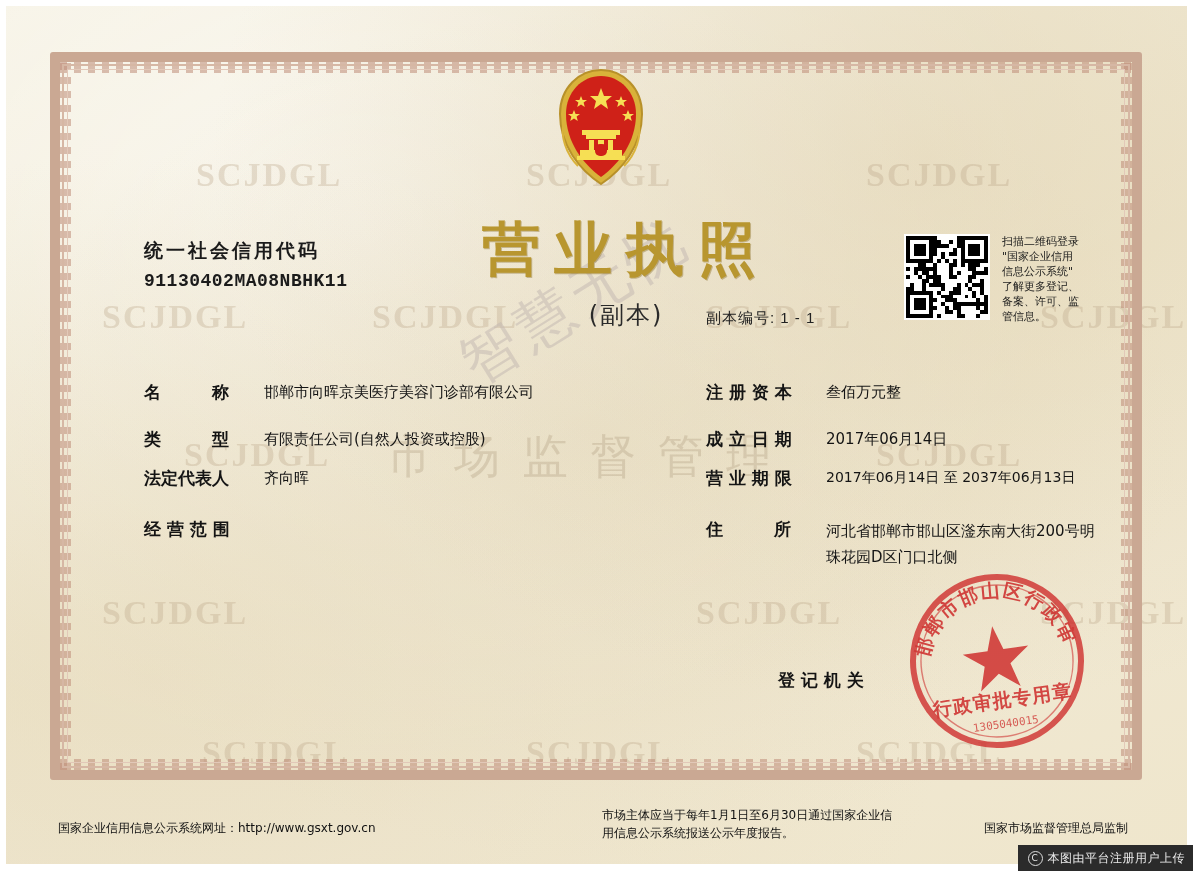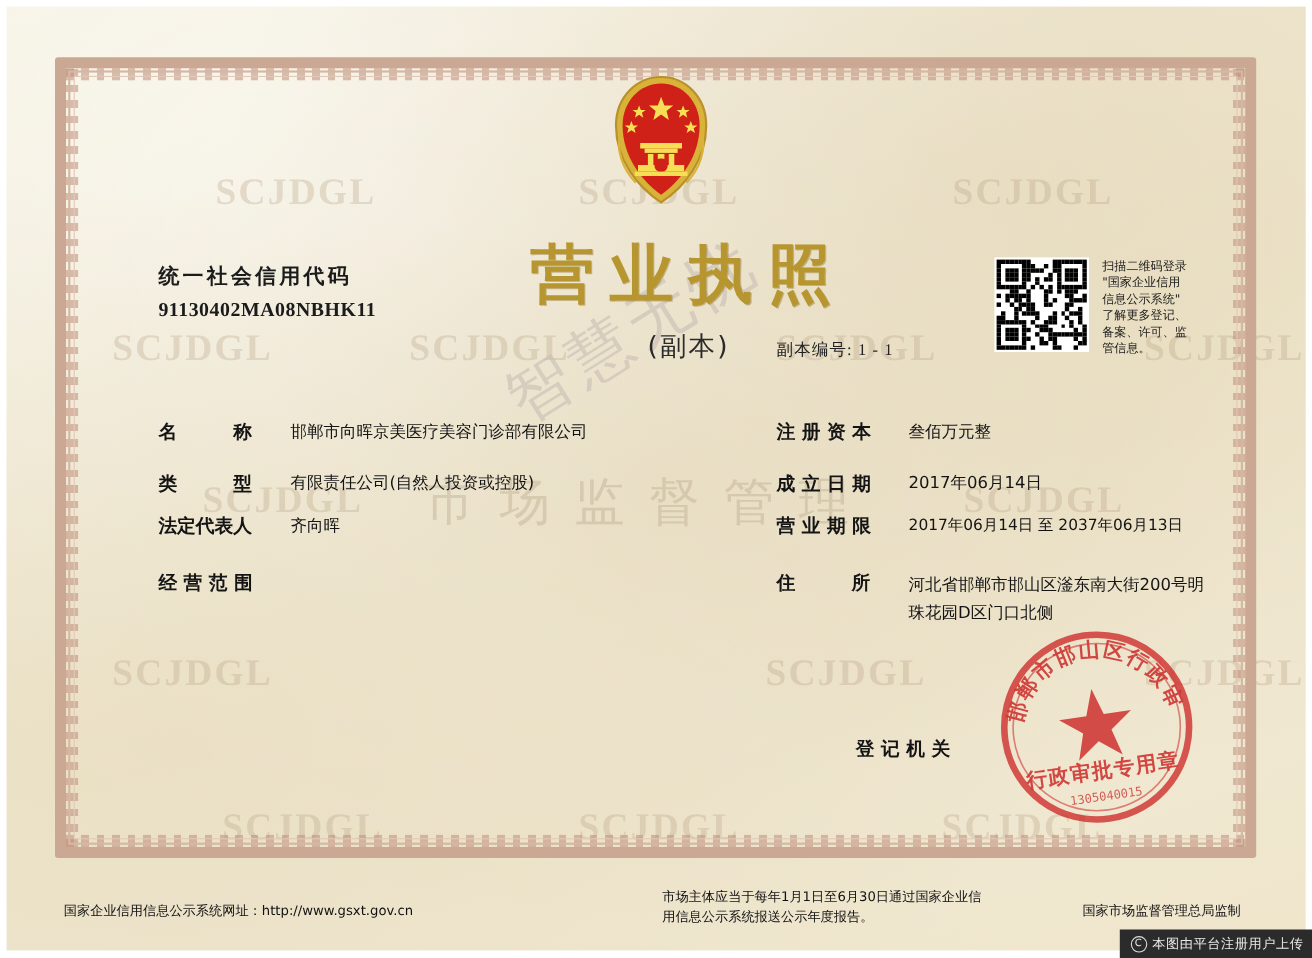--- a/index.html
+++ b/index.html
@@ -170,31 +170,31 @@
     font-family: "DejaVu Sans", sans-serif;
     font-size: 19px;
     letter-spacing: 3px;
     color: #1b1b1b;
     font-weight: bold;
   }
   .code-value {
     position: absolute;
     left: 138px;
     top: 265px;
-    font-family: Liberation Serif, serif;
+    font-family: Liberation Mono, monospace;
     font-size: 18px;
     letter-spacing: 0.5px;
     color: #1b1b1b;
     font-weight: bold;
   }
   .copy-no {
     position: absolute;
     left: 700px;
     top: 303px;
-    font-family: Liberation Serif, serif;
+    font-family: Liberation Sans, sans-serif;
     font-size: 15px;
     color: #222;
     letter-spacing: 1px;
   }
 
   
   .qr {
     position: absolute;
     left: 898px;
     top: 228px;

